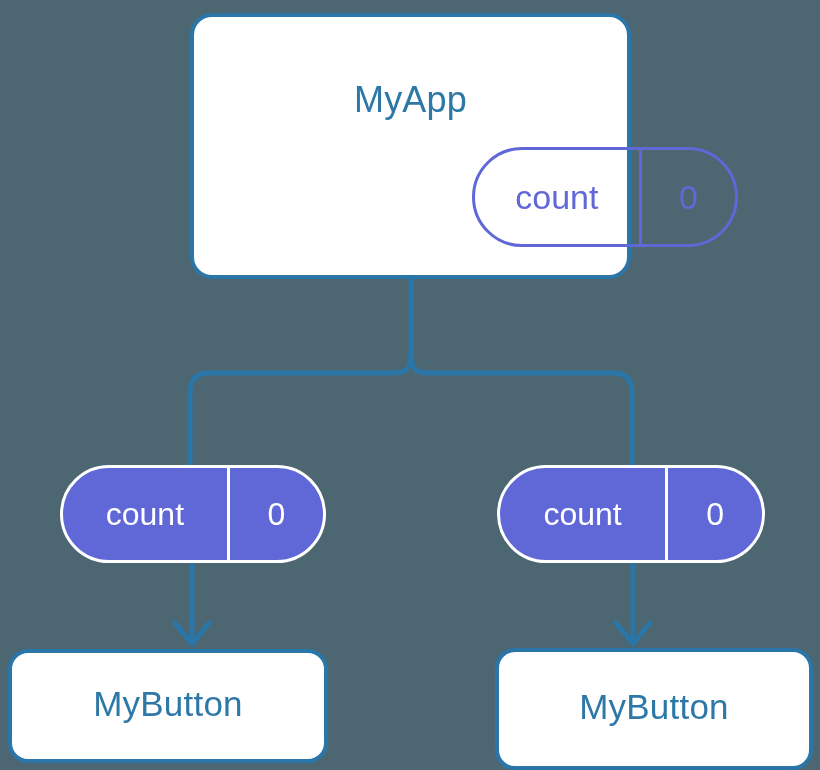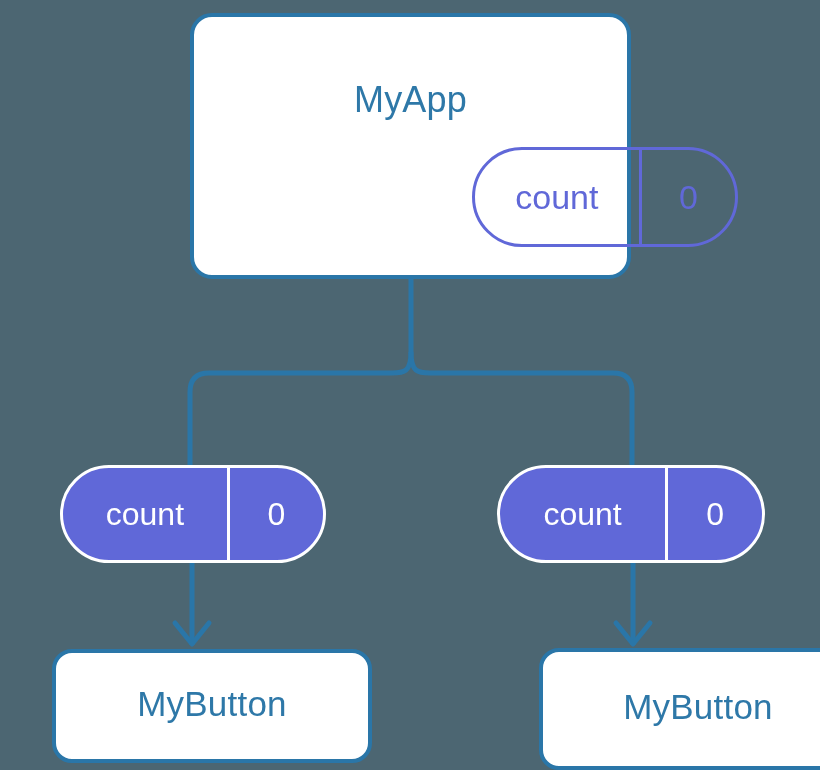--- a/index.html
+++ b/index.html
@@ -58,21 +58,20 @@
     right: 0;
     top: 62px;
     font-size: 36px;
   }
 
   .button-box {
     display: flex;
     align-items: center;
     justify-content: center;
     border-radius: 20px;
-    margin-left: 44px;
   }
   #button-box-left {
     left: 8px;
     top: 649px;
     width: 320px;
     height: 114px;
   }
   #button-box-right {
     left: 495px;
     top: 648px;

